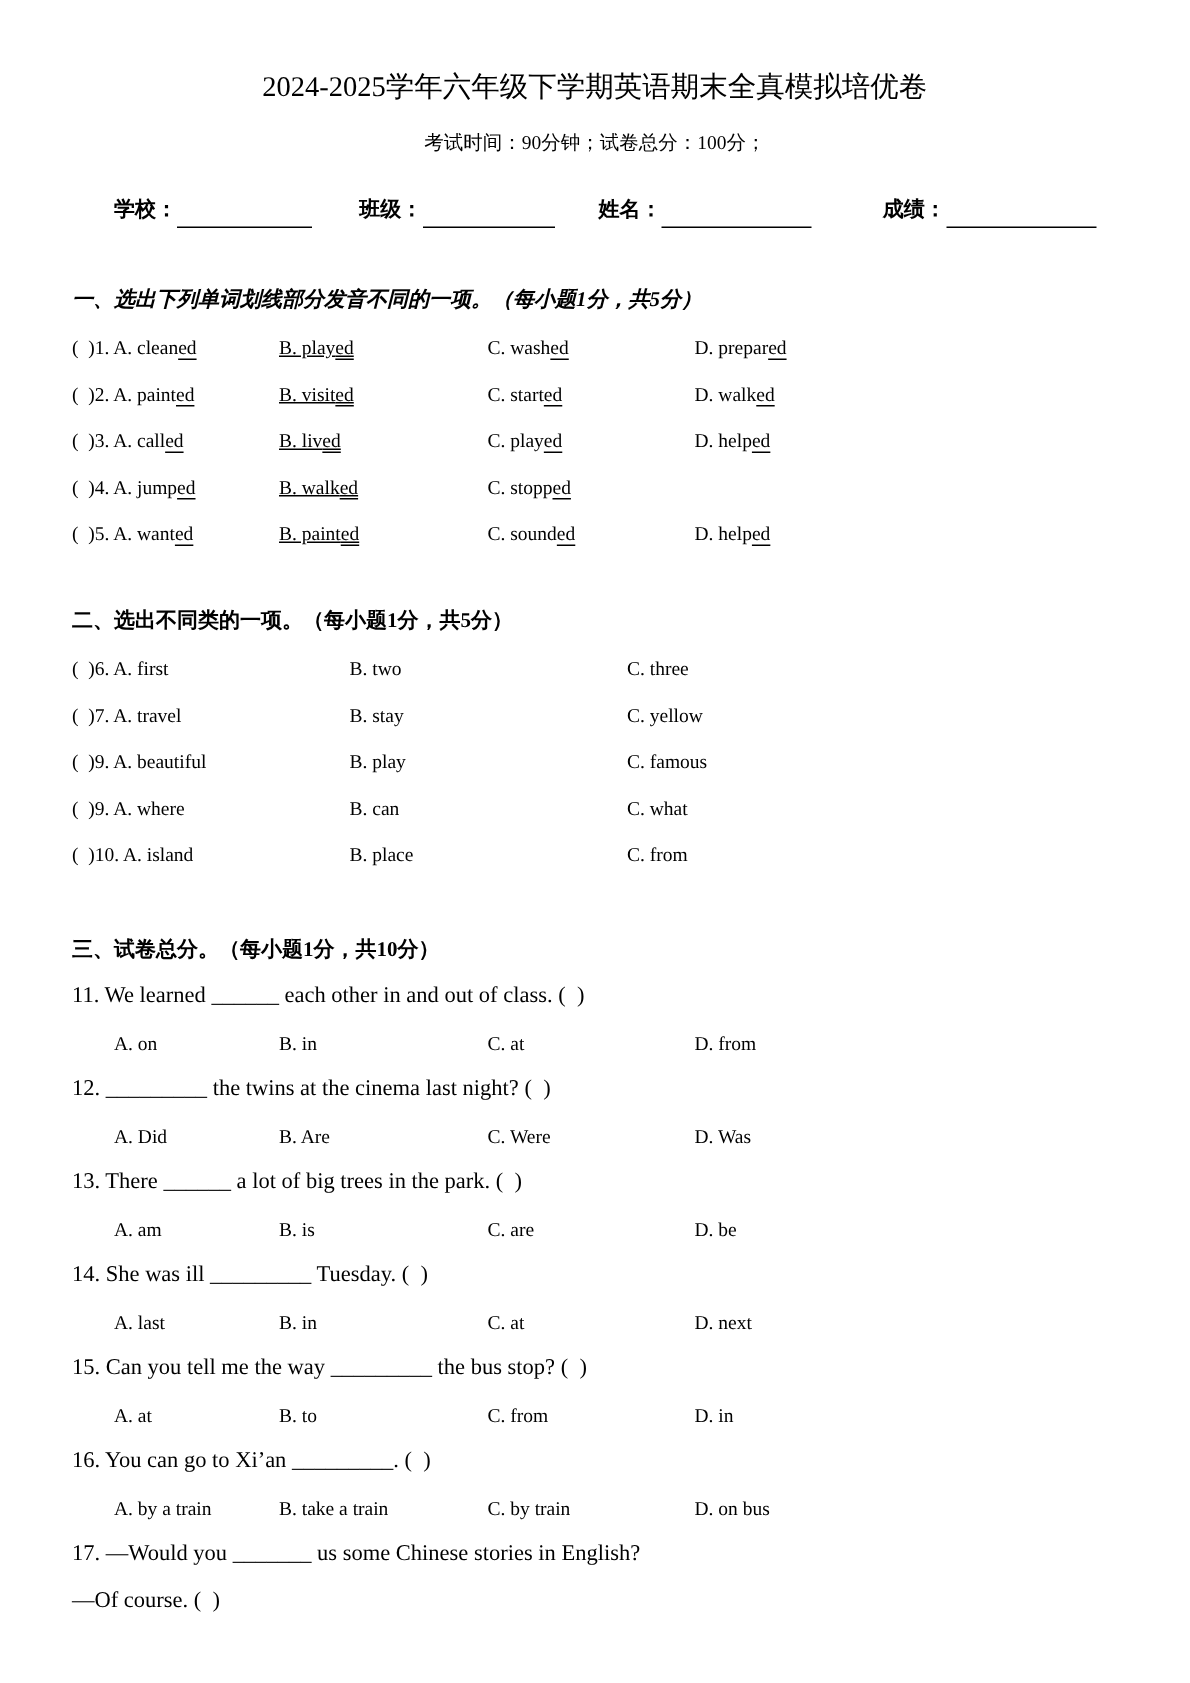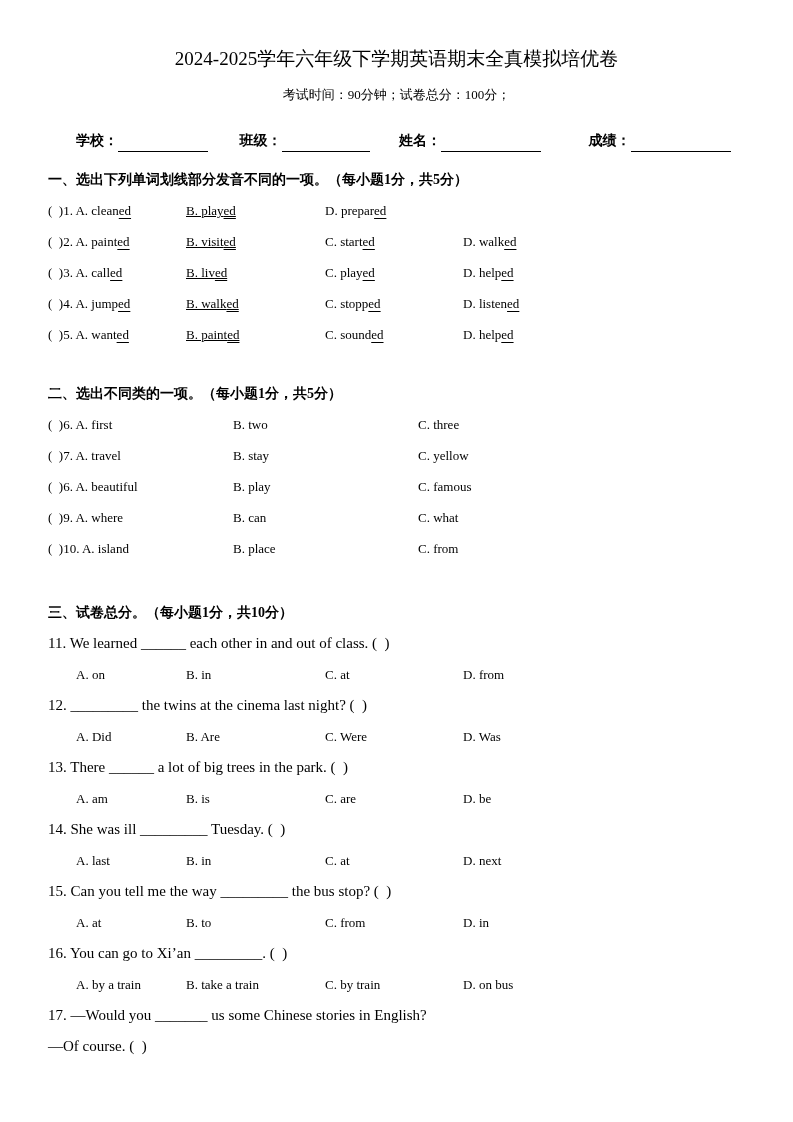--- a/index.html
+++ b/index.html
@@ -9,21 +9,21 @@
   .title { text-align:center; font-size:19px; font-weight:normal; line-height:26px; white-space:pre-wrap; }
   .subtitle { text-align:center; font-size:13px; line-height:18px; margin-top:14px; white-space:pre-wrap; }
   .info-row { margin-top:26px; height:22px; line-height:22px; font-size:14px; padding-left:28px; white-space:nowrap; }
   .lbl { font-weight:bold; }
   .blank { display:inline-block; border-bottom:1px solid #000; height:16px; vertical-align:bottom; }
   .blank.w1 { width:90px;  margin-right:28px; }
   .blank.w2 { width:88px;  margin-right:26px; }
   .blank.w3 { width:100px; margin-right:44px; }
   .blank.w4 { width:100px; }
   .sec-h { font-weight:bold; font-size:14px; line-height:31px; height:31px; white-space:pre-wrap; }
-  .sec-h.m1 { margin-top:12px; }
+  .sec-h.m1 { margin-top:33px;font-style:italic; }
   .sec-h.m2 { margin-top:28px; }
   .sec-h.m3 { margin-top:33px; }
   .row { display:flex; height:31px; line-height:31px; font-size:13px; }
   .row .c { white-space:pre; overflow:visible; }
   .s1 .c:nth-child(1) { width:138px; }
   .s1 .c:nth-child(2) { width:139px;text-decoration:underline; }
   .s1 .c:nth-child(3) { width:138px; }
   .s1 .c:nth-child(4) { flex:1; }
   .s2 .c:nth-child(1) { width:185px; }
   .s2 .c:nth-child(2) { width:185px; }
@@ -49,39 +49,39 @@
     <span class="lbl">班级：</span><span class="blank w2"></span>
     <span class="lbl">姓名：</span><span class="blank w3"></span>
     <span class="lbl">成绩：</span><span class="blank w4"></span>
   </div>
 
   <div class="sec-h m1">一、选出下列单词划线部分发音不同的一项。（每小题1分，共5分）</div>
 
   <div class="row s1">
     <span class="c"><span>(  )1. A. clean</span><span class="u">ed</span></span>
     <span class="c"><span>B. play</span><span class="u">ed</span></span>
+    <span class="c"><span>C. wash</span><span class="u">ed</span></span>
     <span class="c"><span>D. prepar</span><span class="u">ed</span></span>
   </div>
   <div class="row s1">
     <span class="c"><span>(  )2. A. paint</span><span class="u">ed</span></span>
     <span class="c"><span>B. visit</span><span class="u">ed</span></span>
     <span class="c"><span>C. start</span><span class="u">ed</span></span>
     <span class="c"><span>D. walk</span><span class="u">ed</span></span>
   </div>
   <div class="row s1">
     <span class="c"><span>(  )3. A. call</span><span class="u">ed</span></span>
     <span class="c"><span>B. liv</span><span class="u">ed</span></span>
     <span class="c"><span>C. play</span><span class="u">ed</span></span>
     <span class="c"><span>D. help</span><span class="u">ed</span></span>
   </div>
   <div class="row s1">
     <span class="c"><span>(  )4. A. jump</span><span class="u">ed</span></span>
     <span class="c"><span>B. walk</span><span class="u">ed</span></span>
     <span class="c"><span>C. stopp</span><span class="u">ed</span></span>
-    <span class="c"><span>D. listen</span><span class="u">ed</span></span>
   </div>
   <div class="row s1">
     <span class="c"><span>(  )5. A. want</span><span class="u">ed</span></span>
     <span class="c"><span>B. paint</span><span class="u">ed</span></span>
     <span class="c"><span>C. sound</span><span class="u">ed</span></span>
     <span class="c"><span>D. help</span><span class="u">ed</span></span>
   </div>
 
   <div class="sec-h m2">二、选出不同类的一项。（每小题1分，共5分）</div>
 
@@ -89,21 +89,21 @@
     <span class="c">(  )6. A. first</span>
     <span class="c">B. two</span>
     <span class="c">C. three</span>
   </div>
   <div class="row s2">
     <span class="c">(  )7. A. travel</span>
     <span class="c">B. stay</span>
     <span class="c">C. yellow</span>
   </div>
   <div class="row s2">
-    <span class="c">(  )6. A. beautiful</span>
+    <span class="c">(  )9. A. beautiful</span>
     <span class="c">B. play</span>
     <span class="c">C. famous</span>
   </div>
   <div class="row s2">
     <span class="c">(  )9. A. where</span>
     <span class="c">B. can</span>
     <span class="c">C. what</span>
   </div>
   <div class="row s2">
     <span class="c">(  )10. A. island</span>

